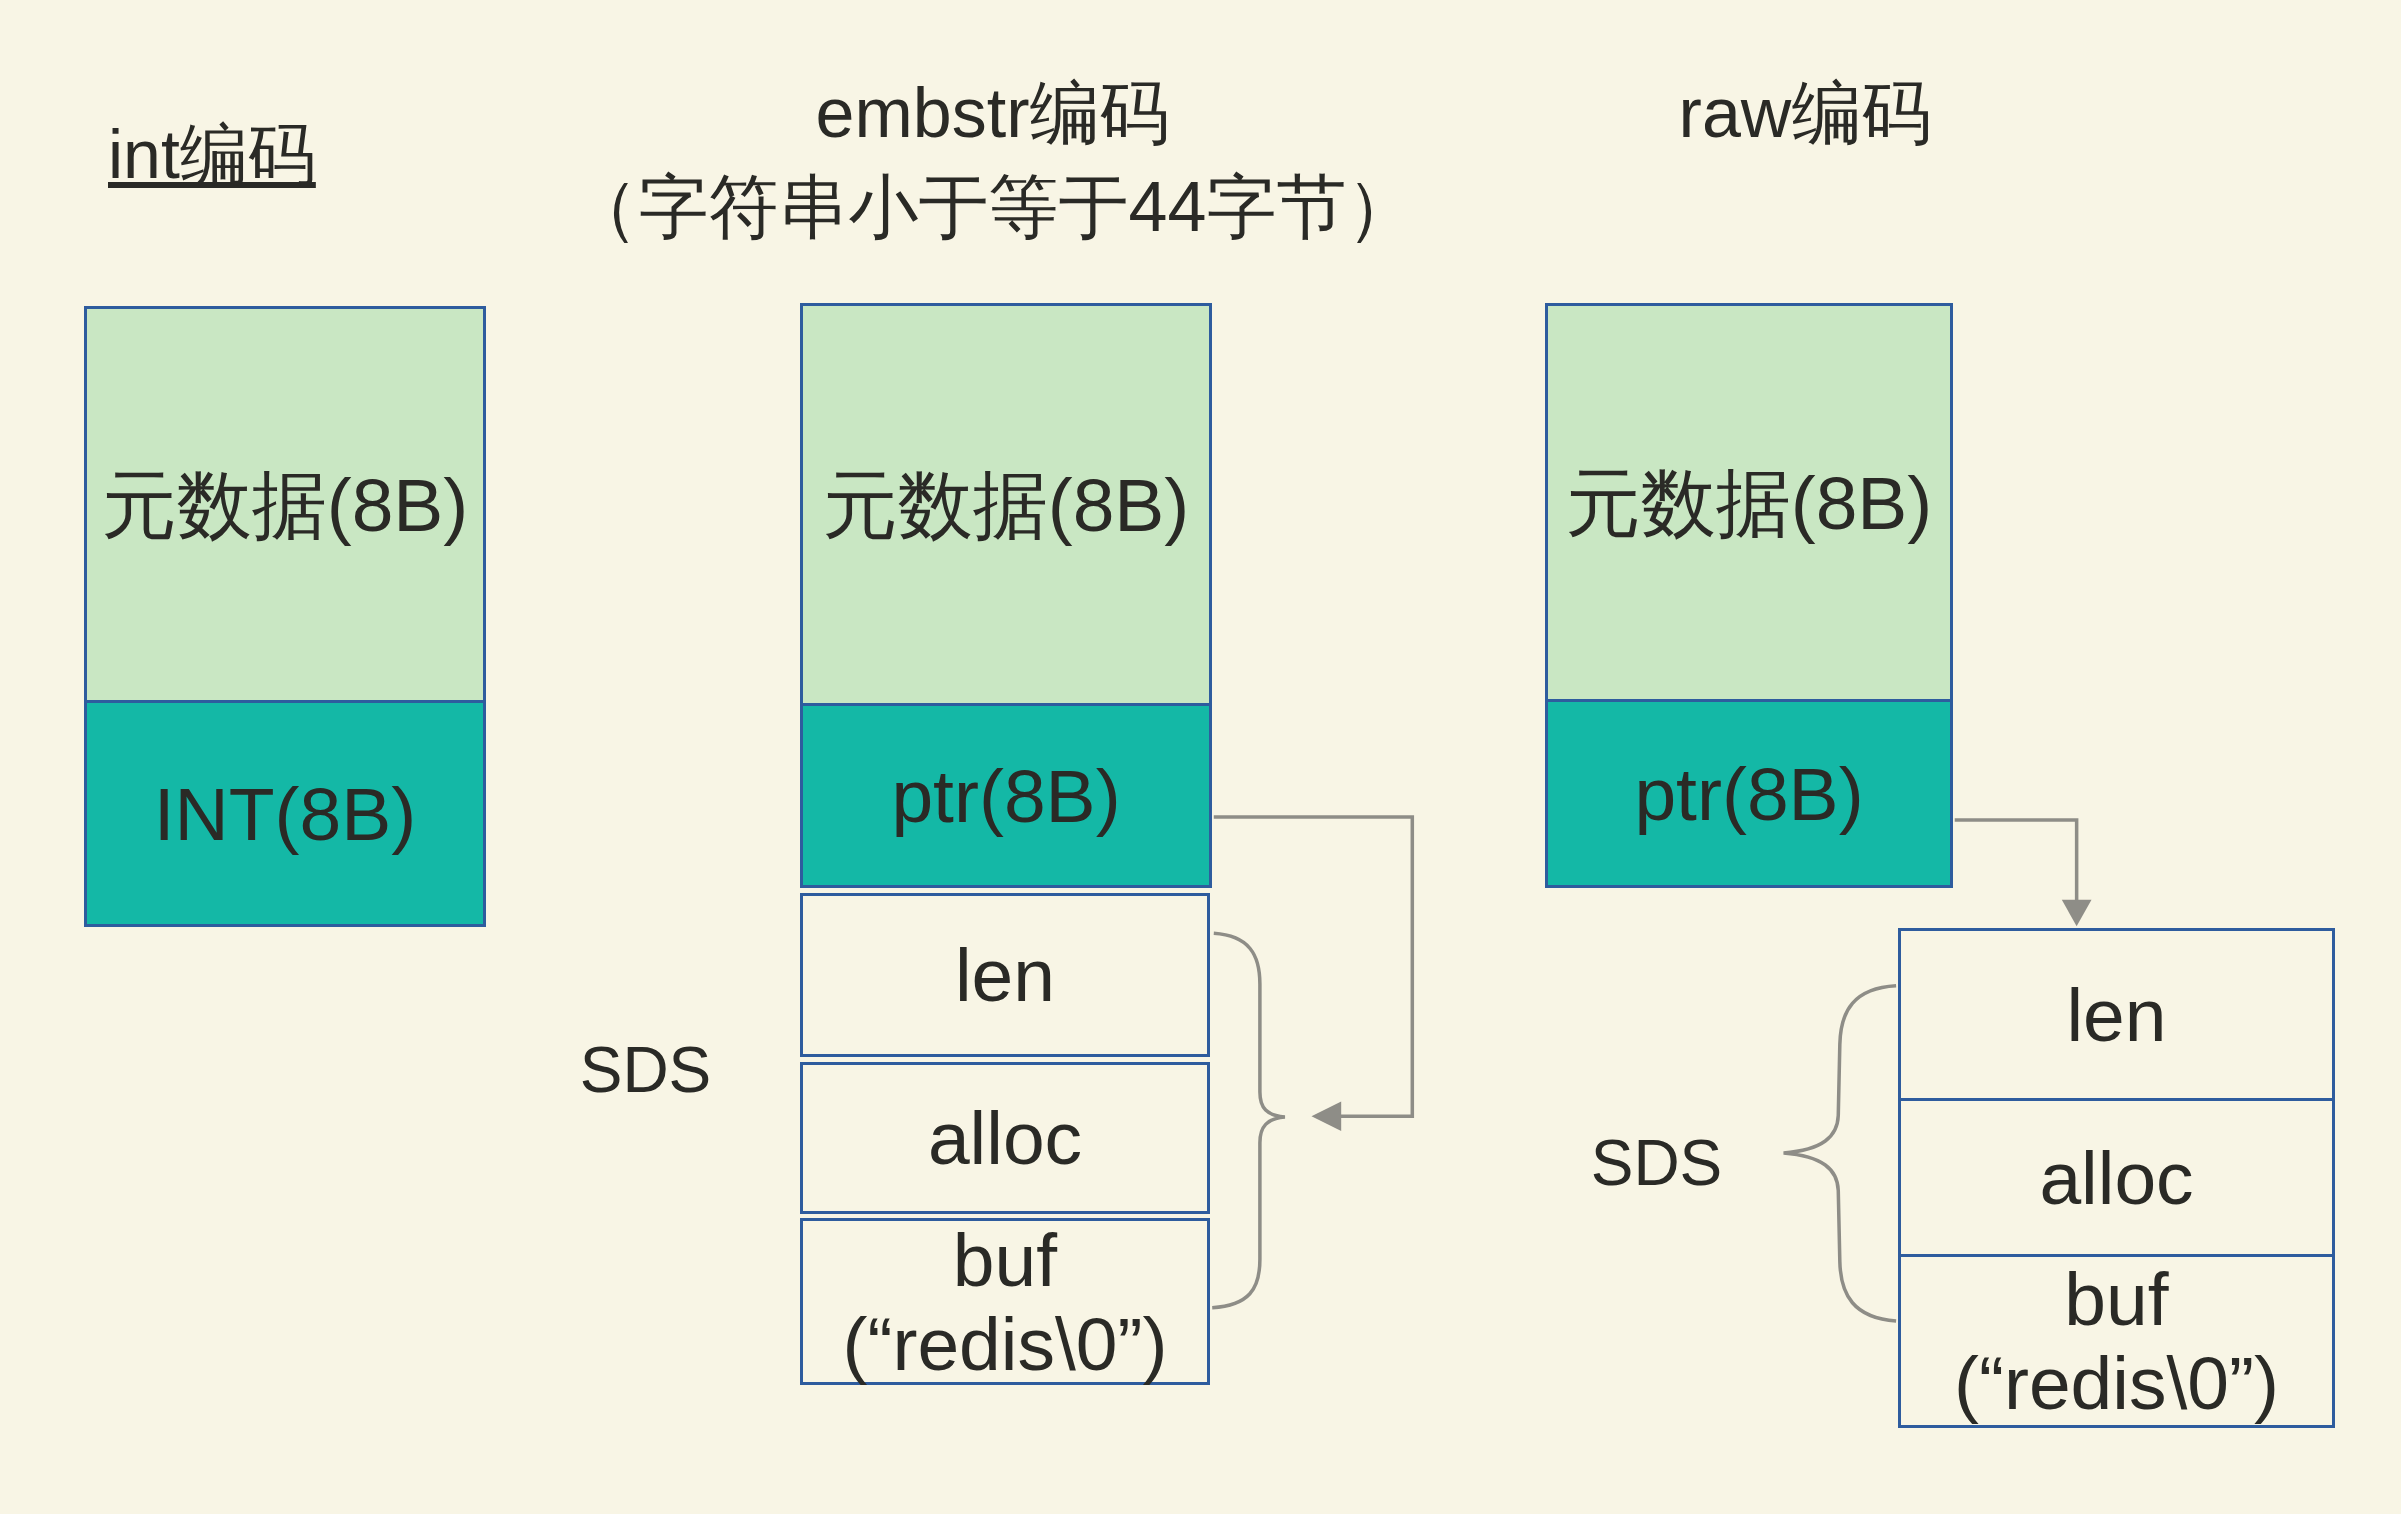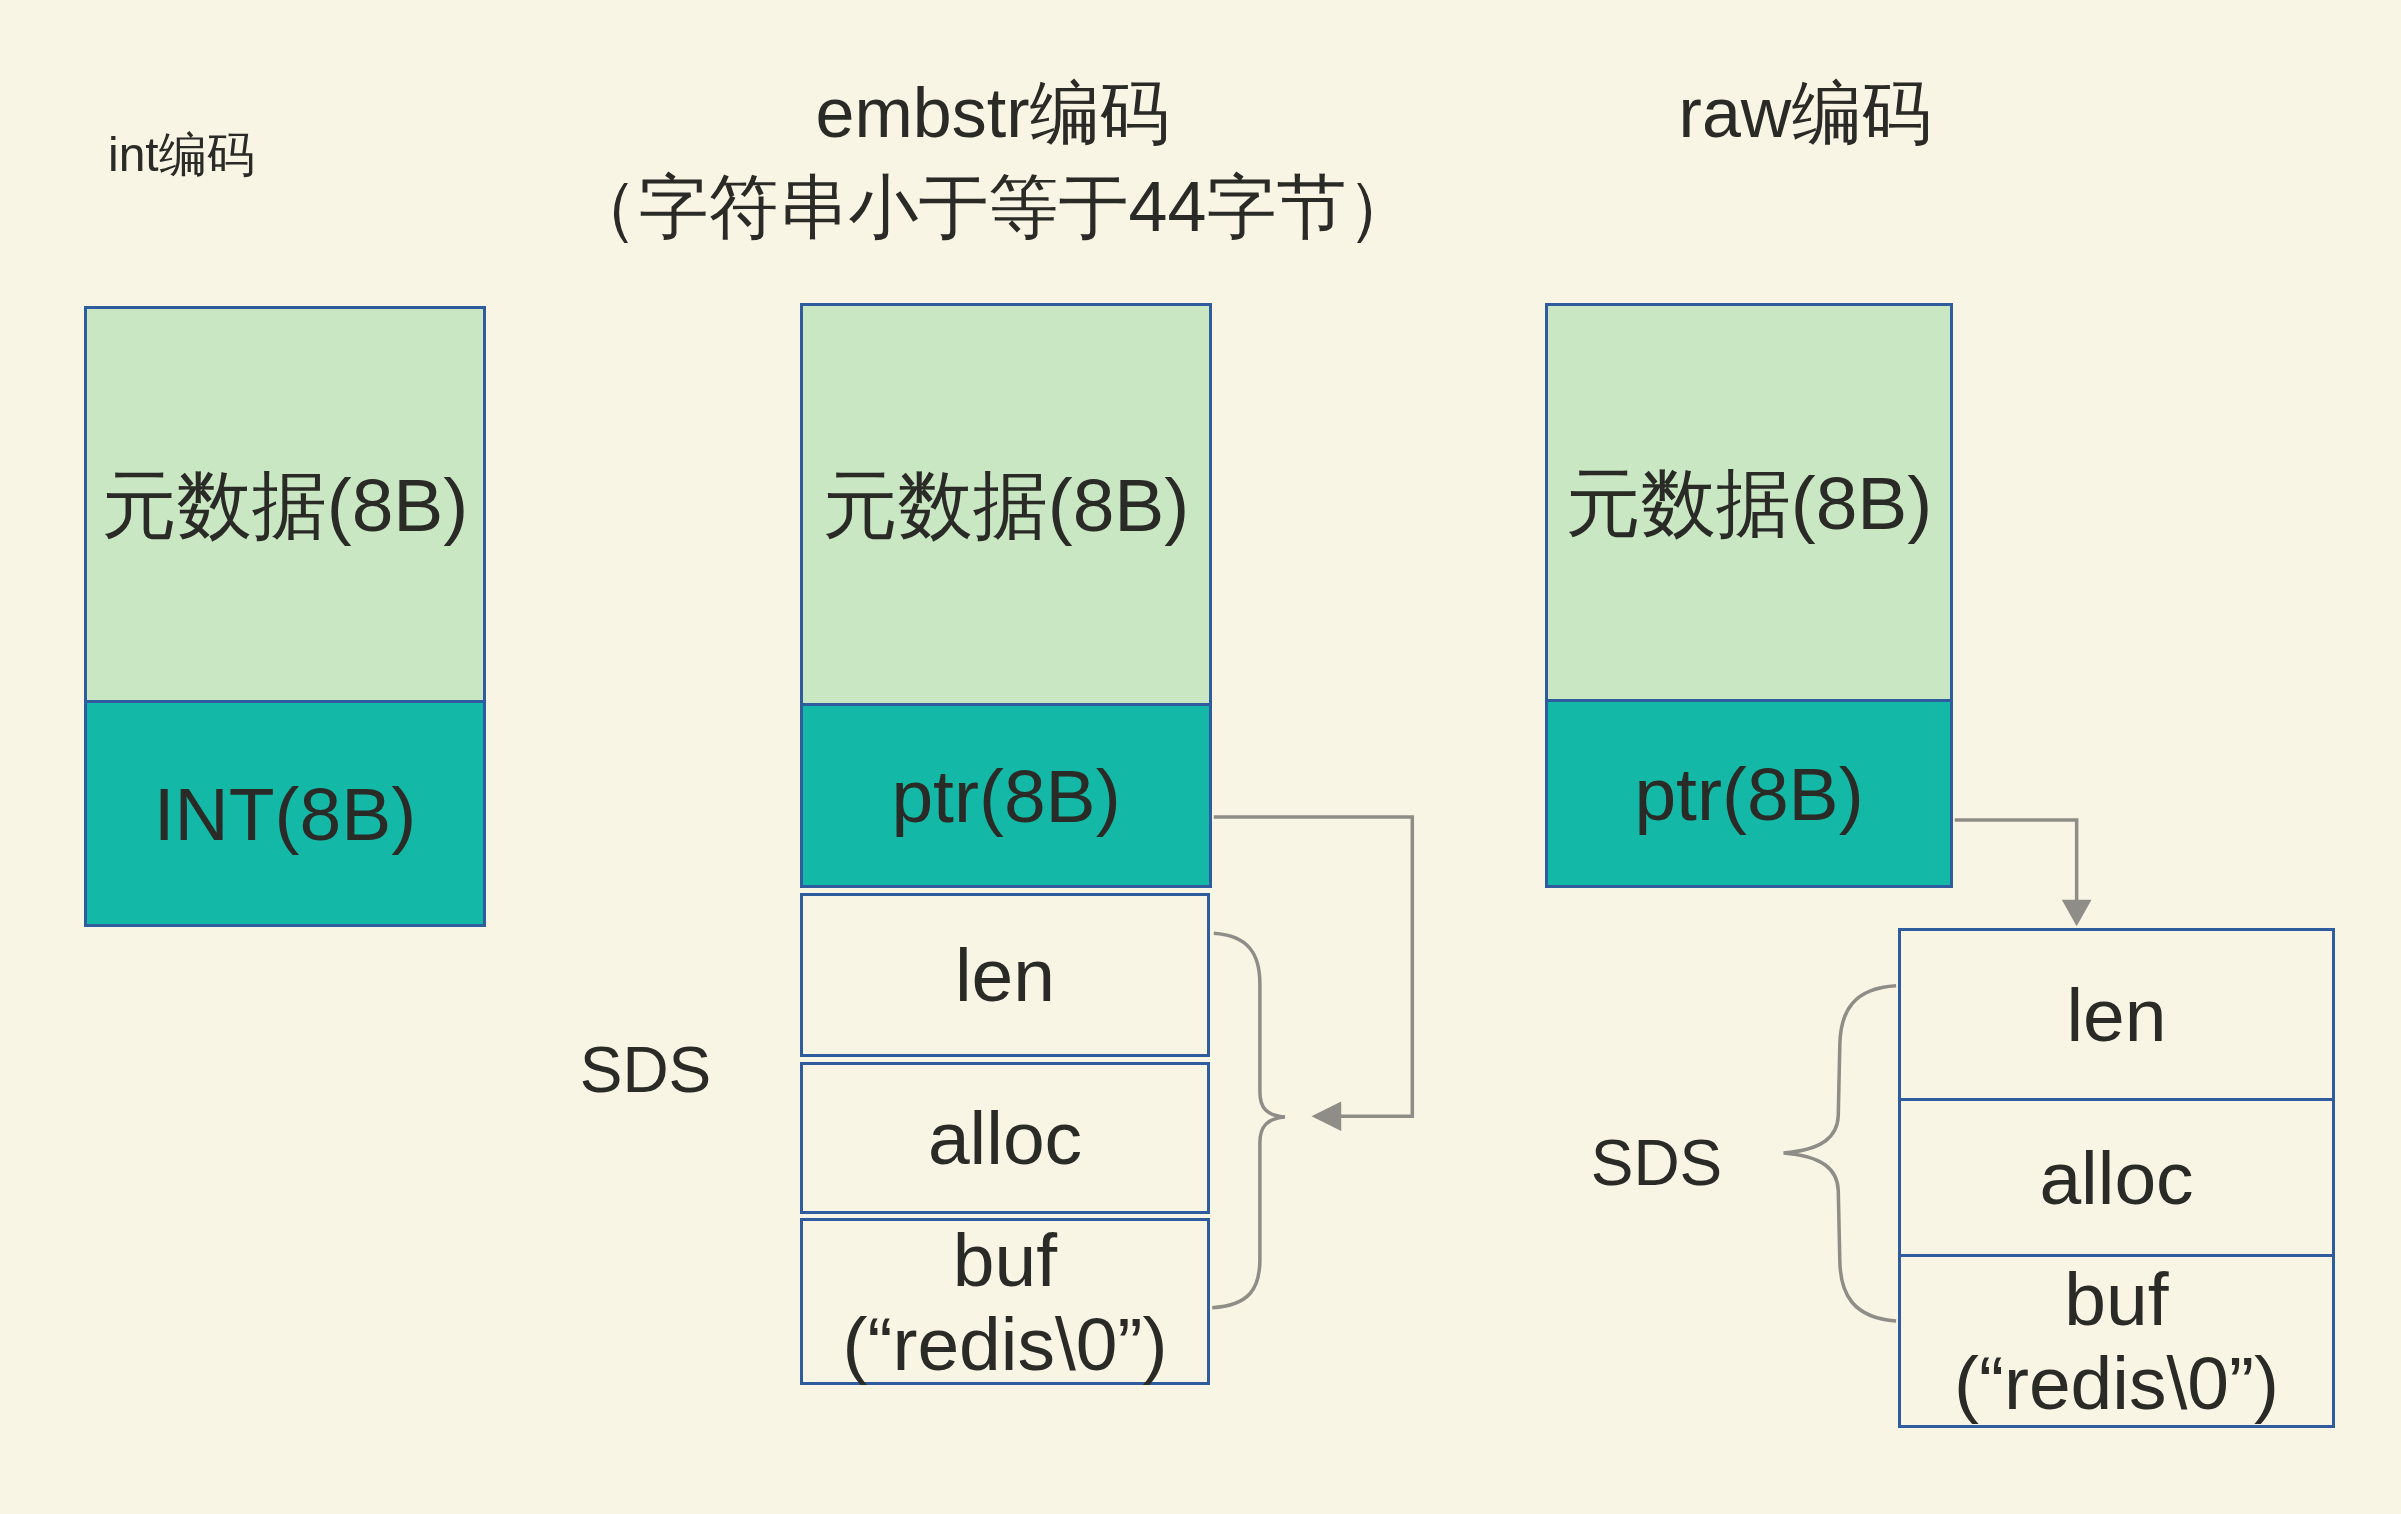--- a/index.html
+++ b/index.html
@@ -6,23 +6,24 @@
   .canvas{
     position:relative;
     width:2401px;height:1515px;
     background:#f8f5e5;
     font-family:"Liberation Sans","DejaVu Sans",sans-serif;
     color:#2a2a26;
     overflow:hidden;
   }
   .title-single{
     position:absolute;
-    font-size:48px;
+    font-size:68px;
     line-height:81px;
     white-space:nowrap;
+    text-decoration:underline;
   }
   .title-block{
     position:absolute;
     font-size:70px;
     line-height:94px;
     text-align:center;
     white-space:nowrap;
   }
   .obj-box{
     position:absolute;

